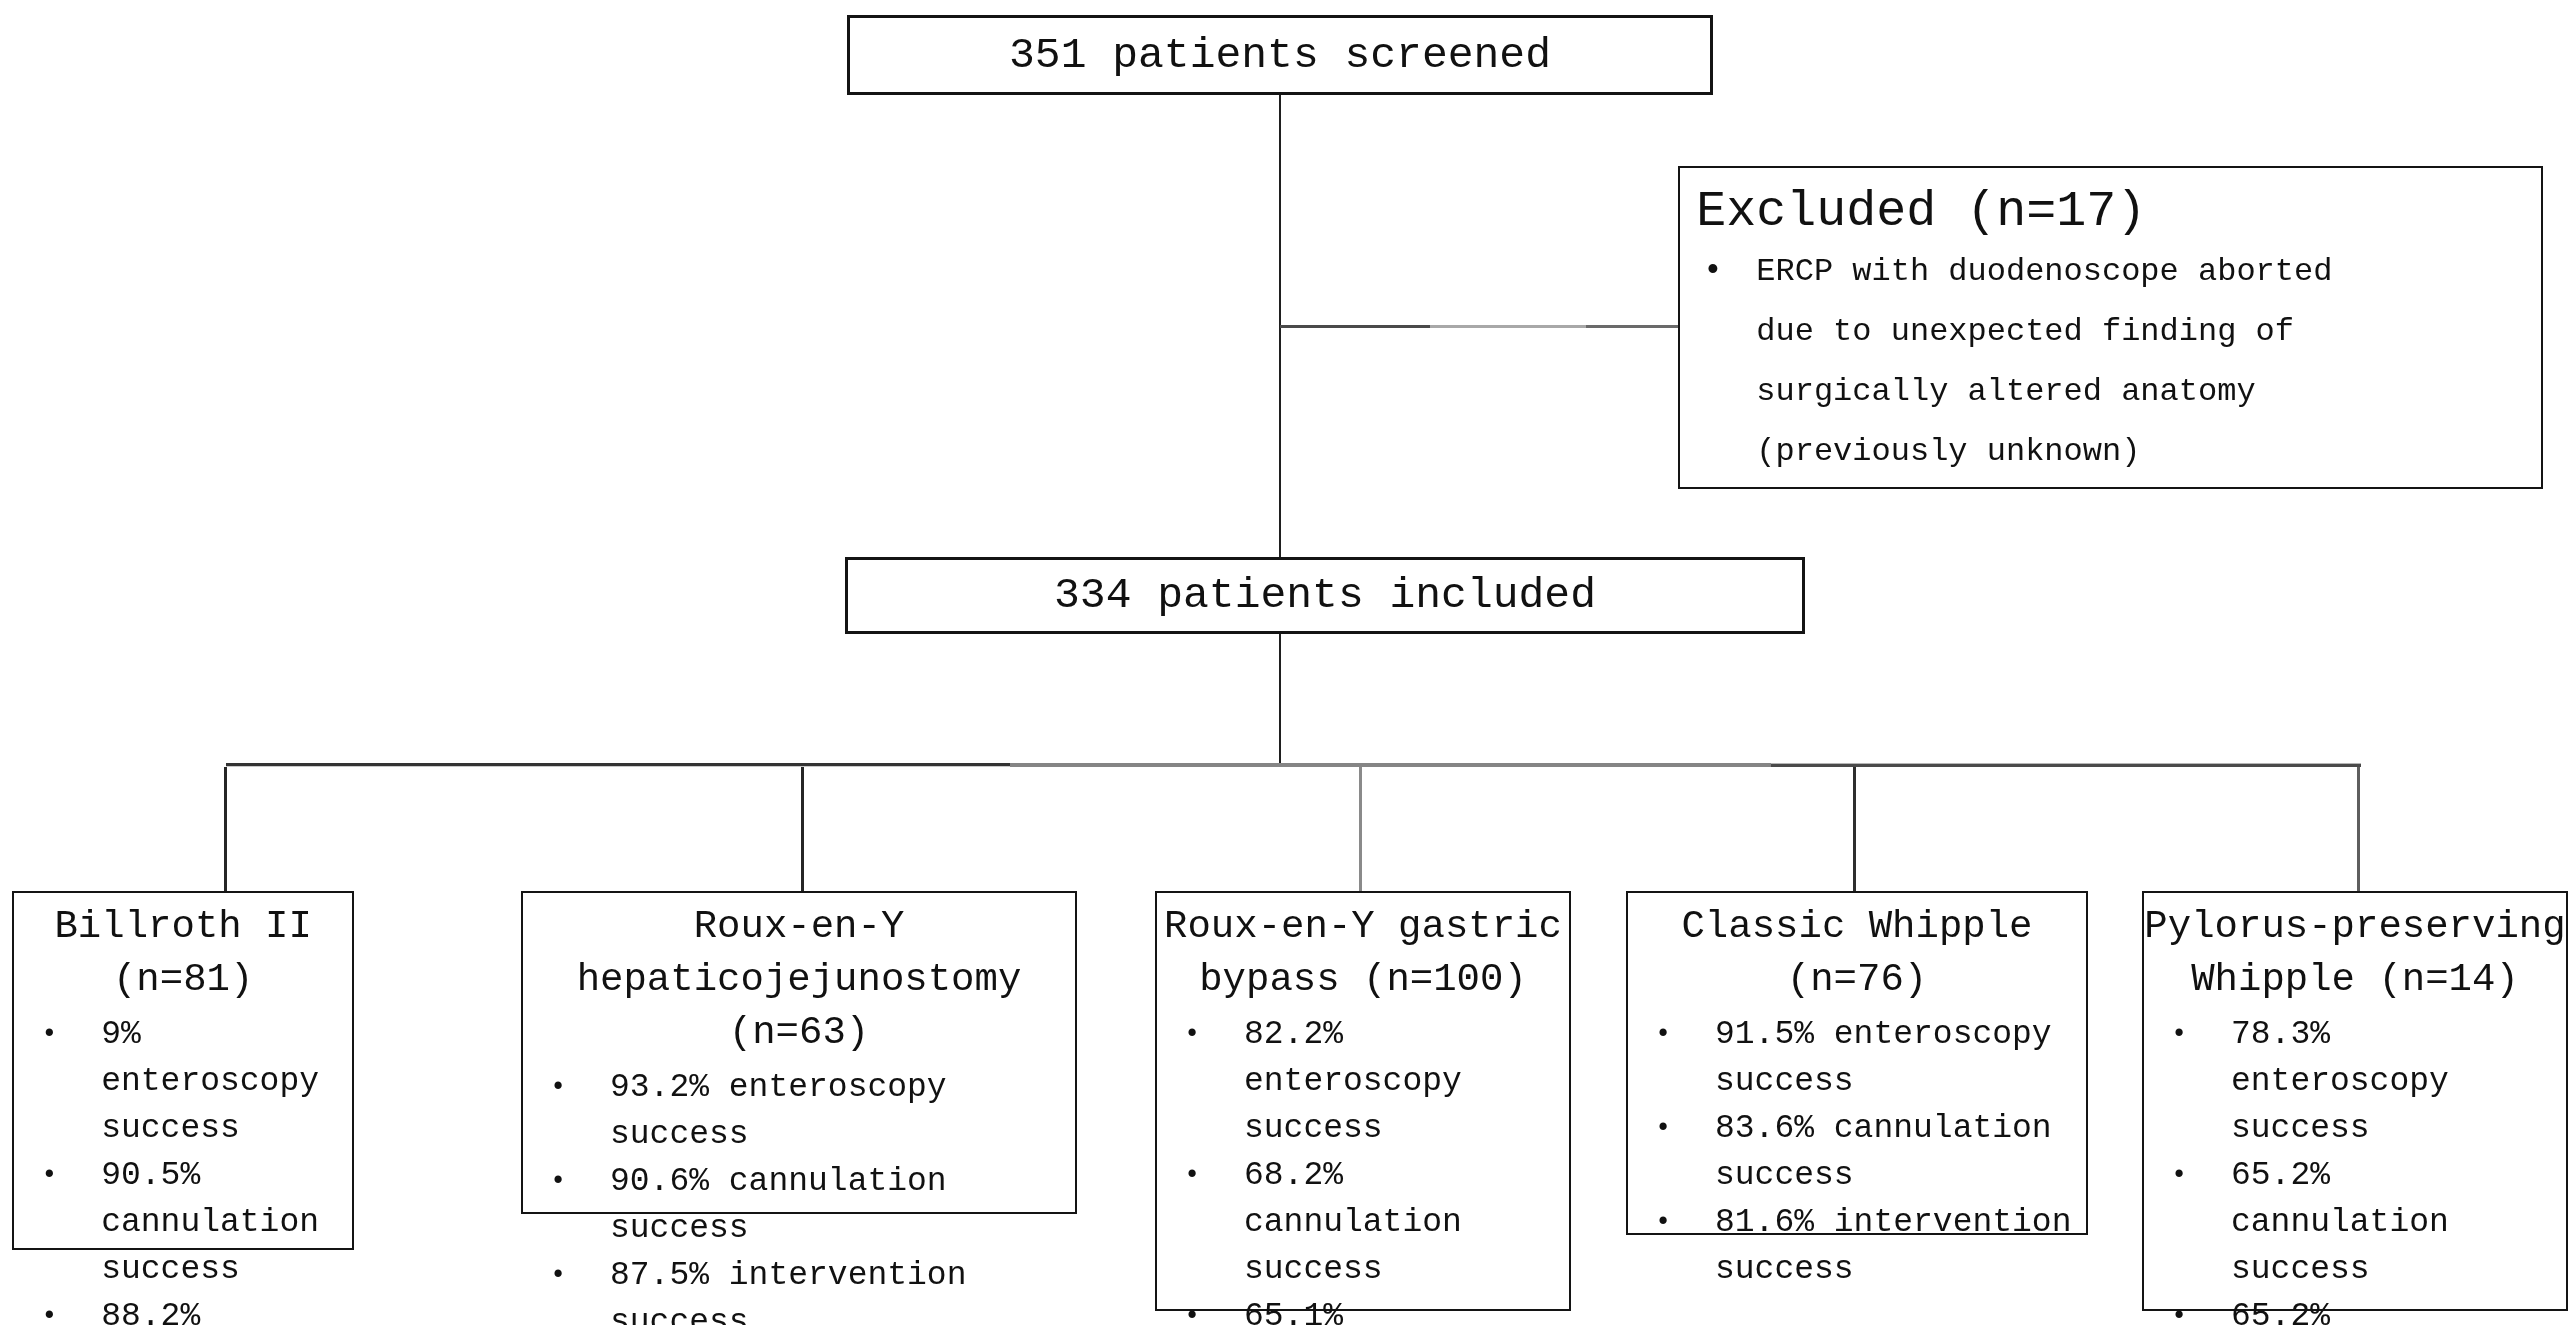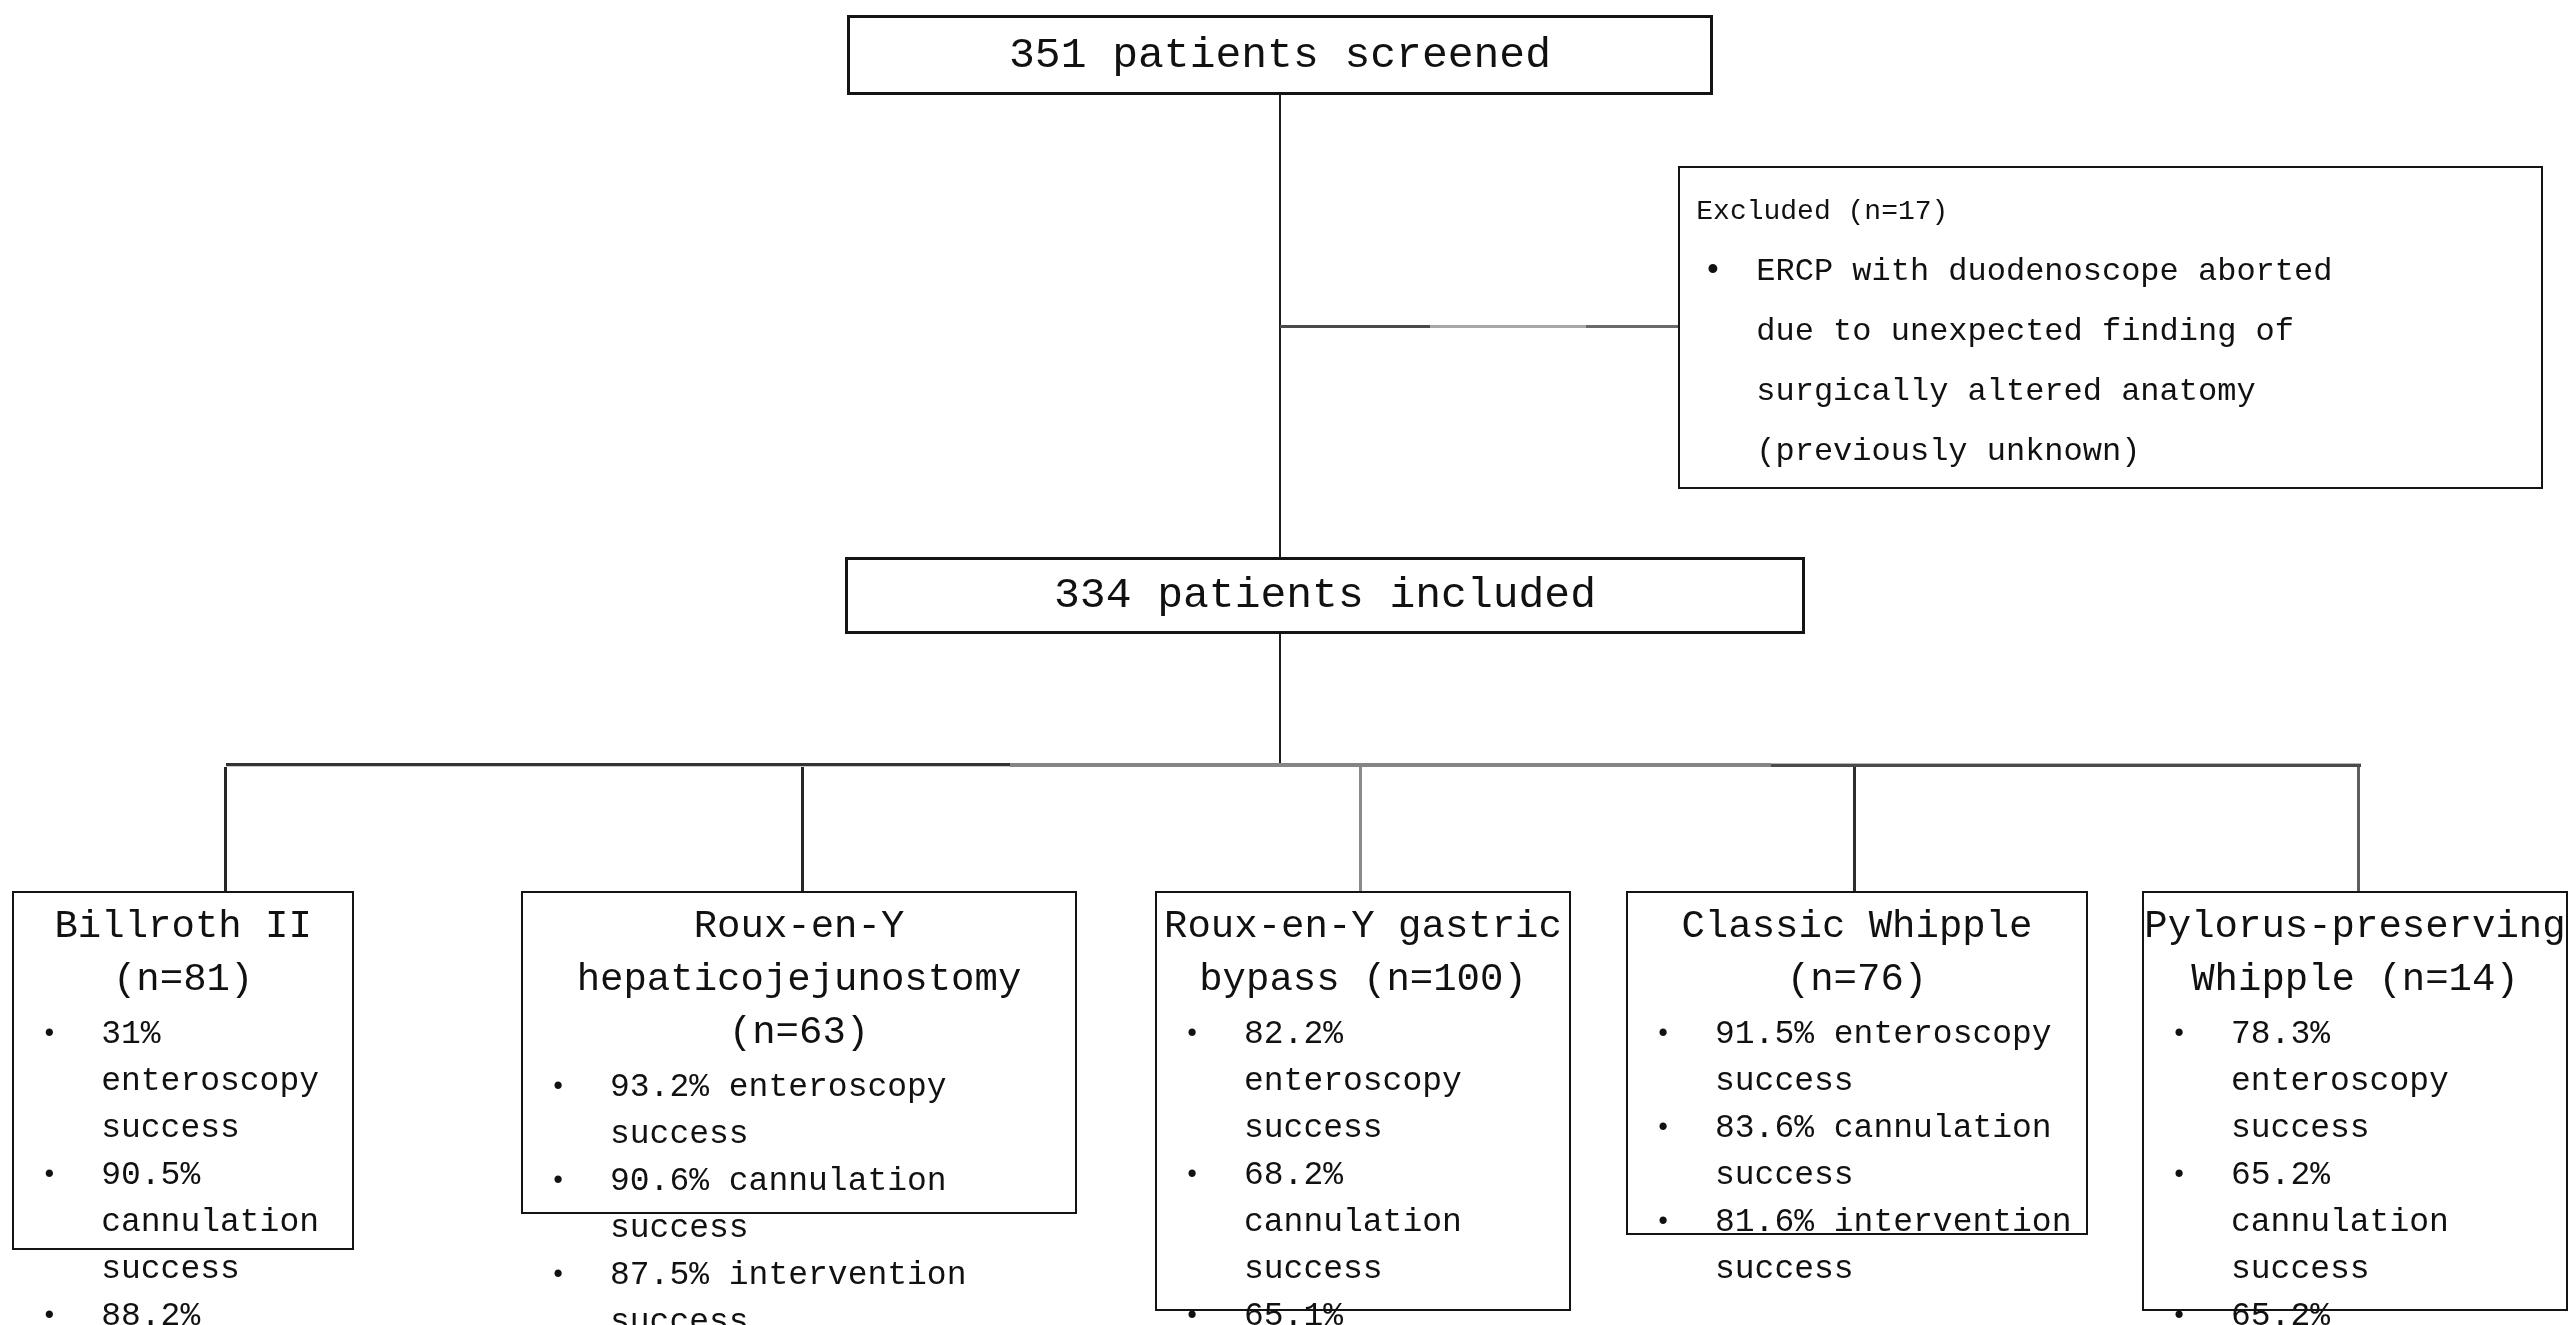--- a/index.html
+++ b/index.html
@@ -23,21 +23,21 @@
   .center-box {
     border-width: 3.4px;
     display: flex;
     align-items: center;
     justify-content: center;
     font-size: 43px;
     text-align: center;
   }
   
   .excluded-box { border-width: 2px; padding: 13.6px 19px 0 16.3px; }
-  .excluded-title { font-size: 28px; line-height: 60px; white-space: pre-line; }
+  .excluded-title { font-size: 50px; line-height: 60px; white-space: pre-line; }
   .excluded-box .bullets { margin: 0; padding: 0; list-style: none; }
   .excluded-box .bullets li {
     position: relative;
     padding-left: 60px;
     font-size: 32px;
     line-height: 60px;
     white-space: pre-line;
   }
   .excluded-box .bullets li::before {
     content: "\2022";
@@ -120,21 +120,21 @@
     </ul>
   </div>
 
   <div class="box center-box" style="left:845px; top:557px; width:960px; height:77px;">
     <span>334 patients included</span>
   </div>
 
   <div class="box group-box" style="left:12.2px; top:891px; width:342px; height:359px;">
     <div class="group-title">Billroth II (n=81)</div>
     <ul class="bullets">
-      <li>31% enteroscopy
+      <li>9% enteroscopy
 success</li>
       <li>90.5% cannulation
 success</li>
       <li>88.2% intervention
 success</li>
     </ul>
   </div>
 
   <div class="box group-box" style="left:521px; top:891px; width:556px; height:323px;">
     <div class="group-title">Roux-en-Y

